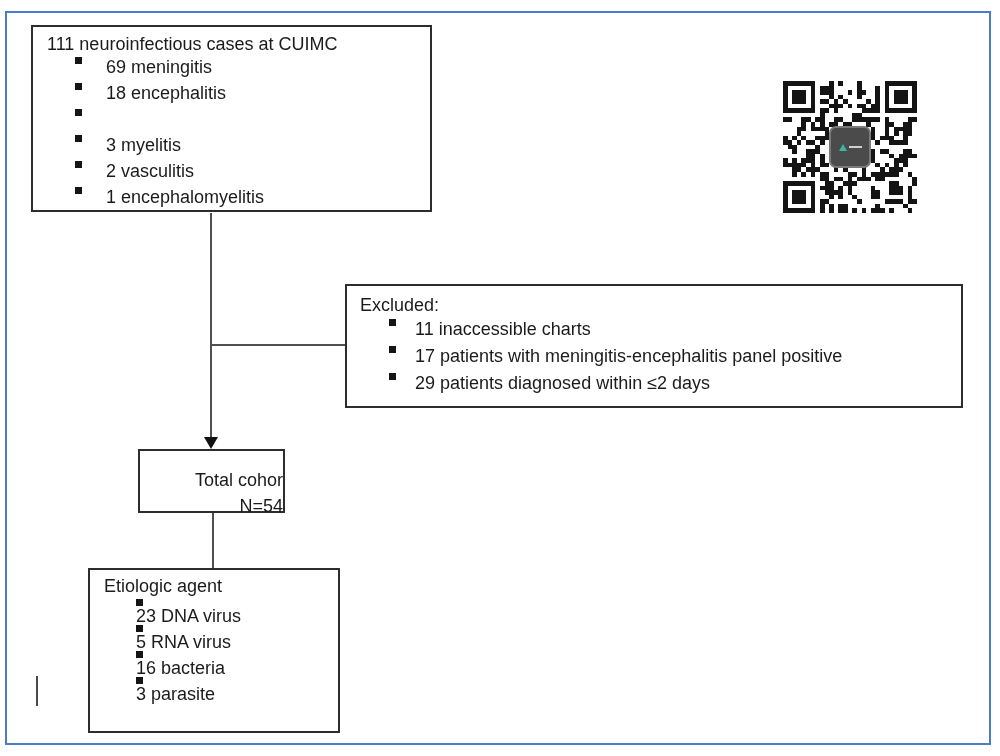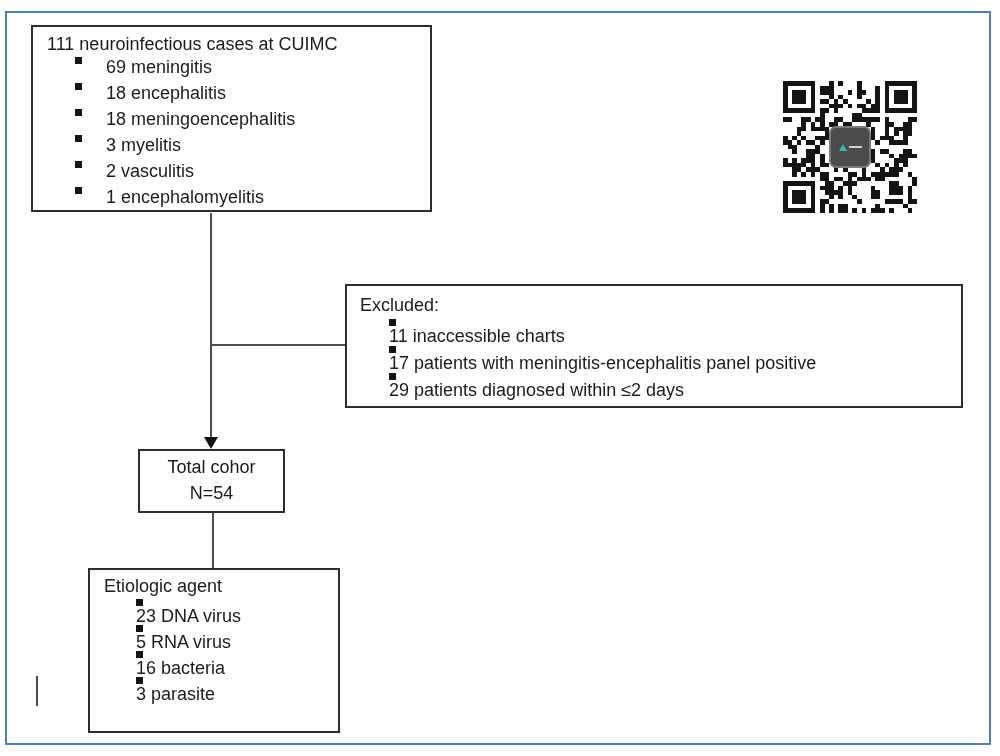--- a/index.html
+++ b/index.html
@@ -31,25 +31,25 @@
   .sq { flex: 0 0 auto; width: 7px; height: 7px; background: #151515; }
 
   
   #cohort-box { left: 31px; top: 25px; width: 401px; height: 187px; padding: 4px 0 0 14px; }
   #cohort-box .li { height: 26px; padding-left: 28px; }
   #cohort-box .sq { margin-right: 24px; }
 
   
   #excluded-box { left: 345px; top: 284px; width: 618px; height: 124px; padding: 6px 0 0 13px; }
   #excluded-box .title { line-height: 27px; }
-  #excluded-box .li { height: 27px; padding-left: 29px; flex-direction: column; }
+  #excluded-box .li { height: 27px; padding-left: 29px; }
   #excluded-box .sq { margin-right: 19px; }
 
   
-  #total-box { left: 138px; top: 449px; width: 147px; height: 64px; text-align: center; padding-top: 3px; }
+  #total-box { left: 138px; top: 449px; width: 147px; height: 64px; text-align: right; padding-top: 16px; }
   #total-box div { line-height: 26px; }
 
   
   #etiologic-box { left: 88px; top: 568px; width: 252px; height: 165px; padding: 3px 4px 0 14px; }
   #etiologic-box .li { height: 26px; padding-left: 32px; flex-direction: column; }
   #etiologic-box .sq { margin-right: 20px; }
 
   
   .conn { position: absolute; background: #4f4f4f; }
   #vline1 { left: 210px; top: 213px; width: 1.5px; height: 224px; }
@@ -97,21 +97,20 @@
     <div class="li">
       <span class="sq"></span>
       <span>69 meningitis</span>
     </div>
     <div class="li">
       <span class="sq"></span>
       <span>18 encephalitis</span>
     </div>
     <div class="li">
       <span class="sq"></span>
-      <span>18 meningoencephalitis</span>
     </div>
     <div class="li">
       <span class="sq"></span>
       <span>3 myelitis</span>
     </div>
     <div class="li">
       <span class="sq"></span>
       <span>2 vasculitis</span>
     </div>
     <div class="li">

